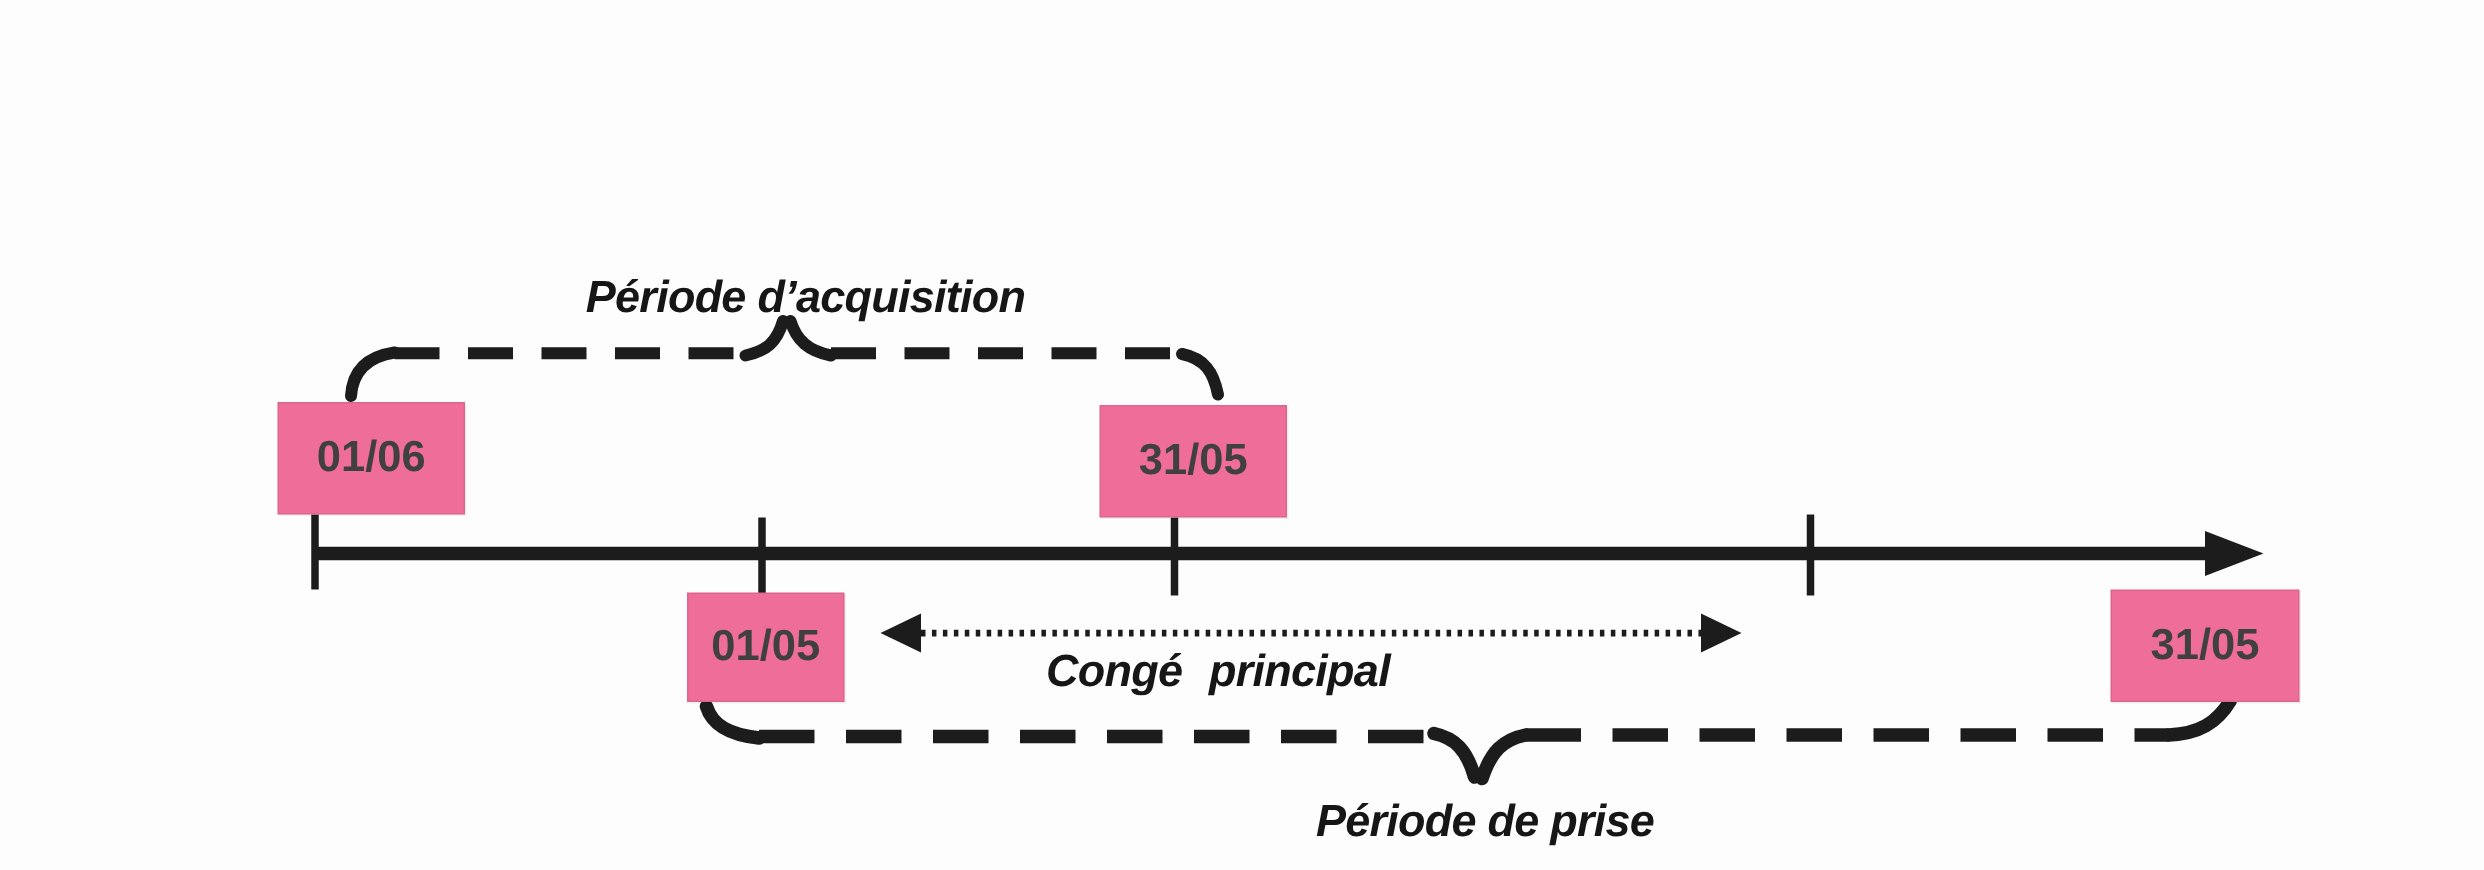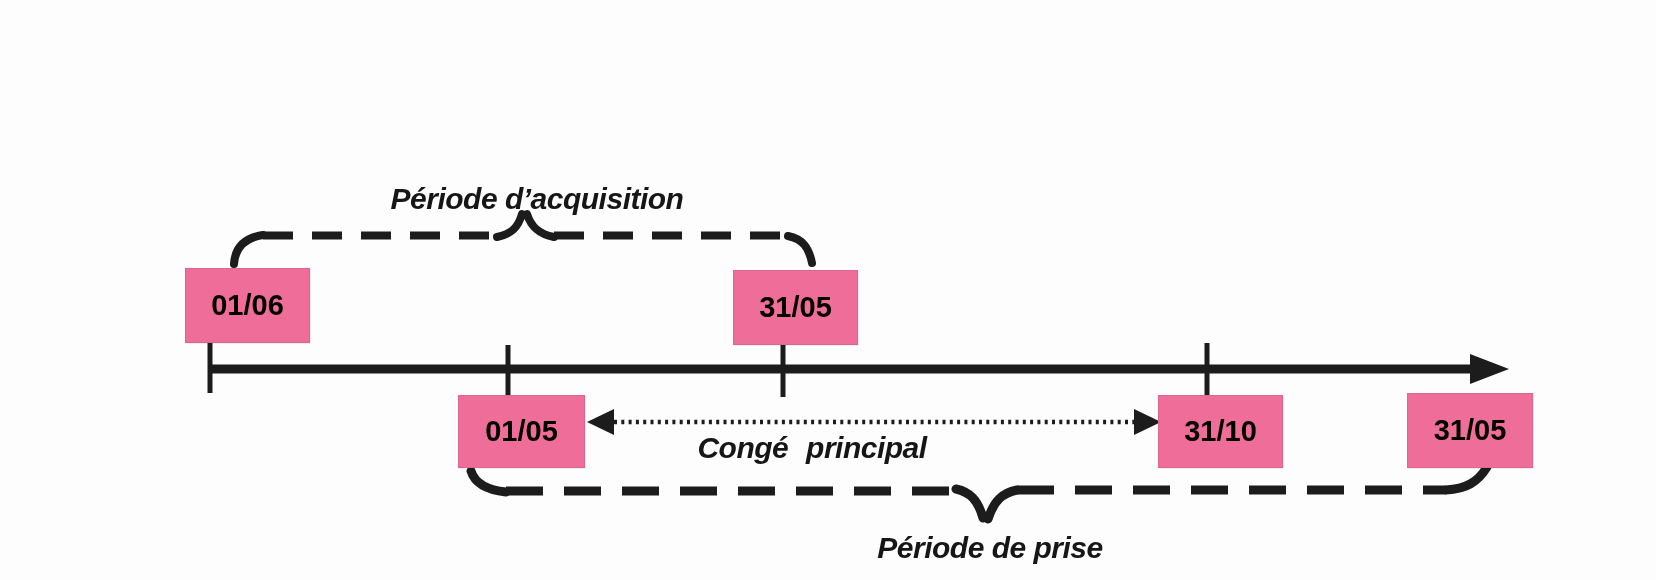--- a/index.html
+++ b/index.html
@@ -22,29 +22,29 @@
   .fillink { fill: #1c1c1c; stroke: none; }
 
   .datebox {
     position: absolute;
     background: #ef6d99;
     border: 1px solid rgba(0,0,0,0.07);
     box-sizing: border-box;
     display: flex;
     align-items: center;
     justify-content: center;
-    color: #000000;
+    color: #404040;
     font-size: 29px;
     font-weight: 700;
     letter-spacing: 0px;
     box-shadow: 1px 1px 0 rgba(0,0,0,0.06);
   }
   .box-1 { left: 185px;  top: 268px; width: 125px; height: 75px; }
   .box-2 { left: 733px;  top: 270px; width: 125px; height: 75px; }
-  .box-3 { left: 458px;  top: 395px; width: 127px; height: 73px; }
+  .box-3 { left: 458px;  top: 395px; width: 105px; height: 73px; }
   .box-4 { left: 1158px; top: 395px; width: 125px; height: 73px; }
   .box-5 { left: 1407px; top: 393px; width: 126px; height: 75px; }
 
   .title {
     position: absolute;
     transform: translateX(-50%);
     color: #161616;
     font-size: 30px;
     font-weight: 700;
     font-style: italic;
@@ -96,23 +96,20 @@
 
   <div class="datebox box-1">
     <span>01/06</span>
   </div>
   <div class="datebox box-2">
     <span>31/05</span>
   </div>
   <div class="datebox box-3">
     <span>01/05</span>
   </div>
-  <div class="datebox box-4">
-    <span>31/10</span>
-  </div>
   <div class="datebox box-5">
     <span>31/05</span>
   </div>
 
   <div class="title t-conge">Congé principal</div>
   <div class="title t-acq">Période d’acquisition</div>
   <div class="title t-prise">Période de prise</div>
 
 </div>
 

